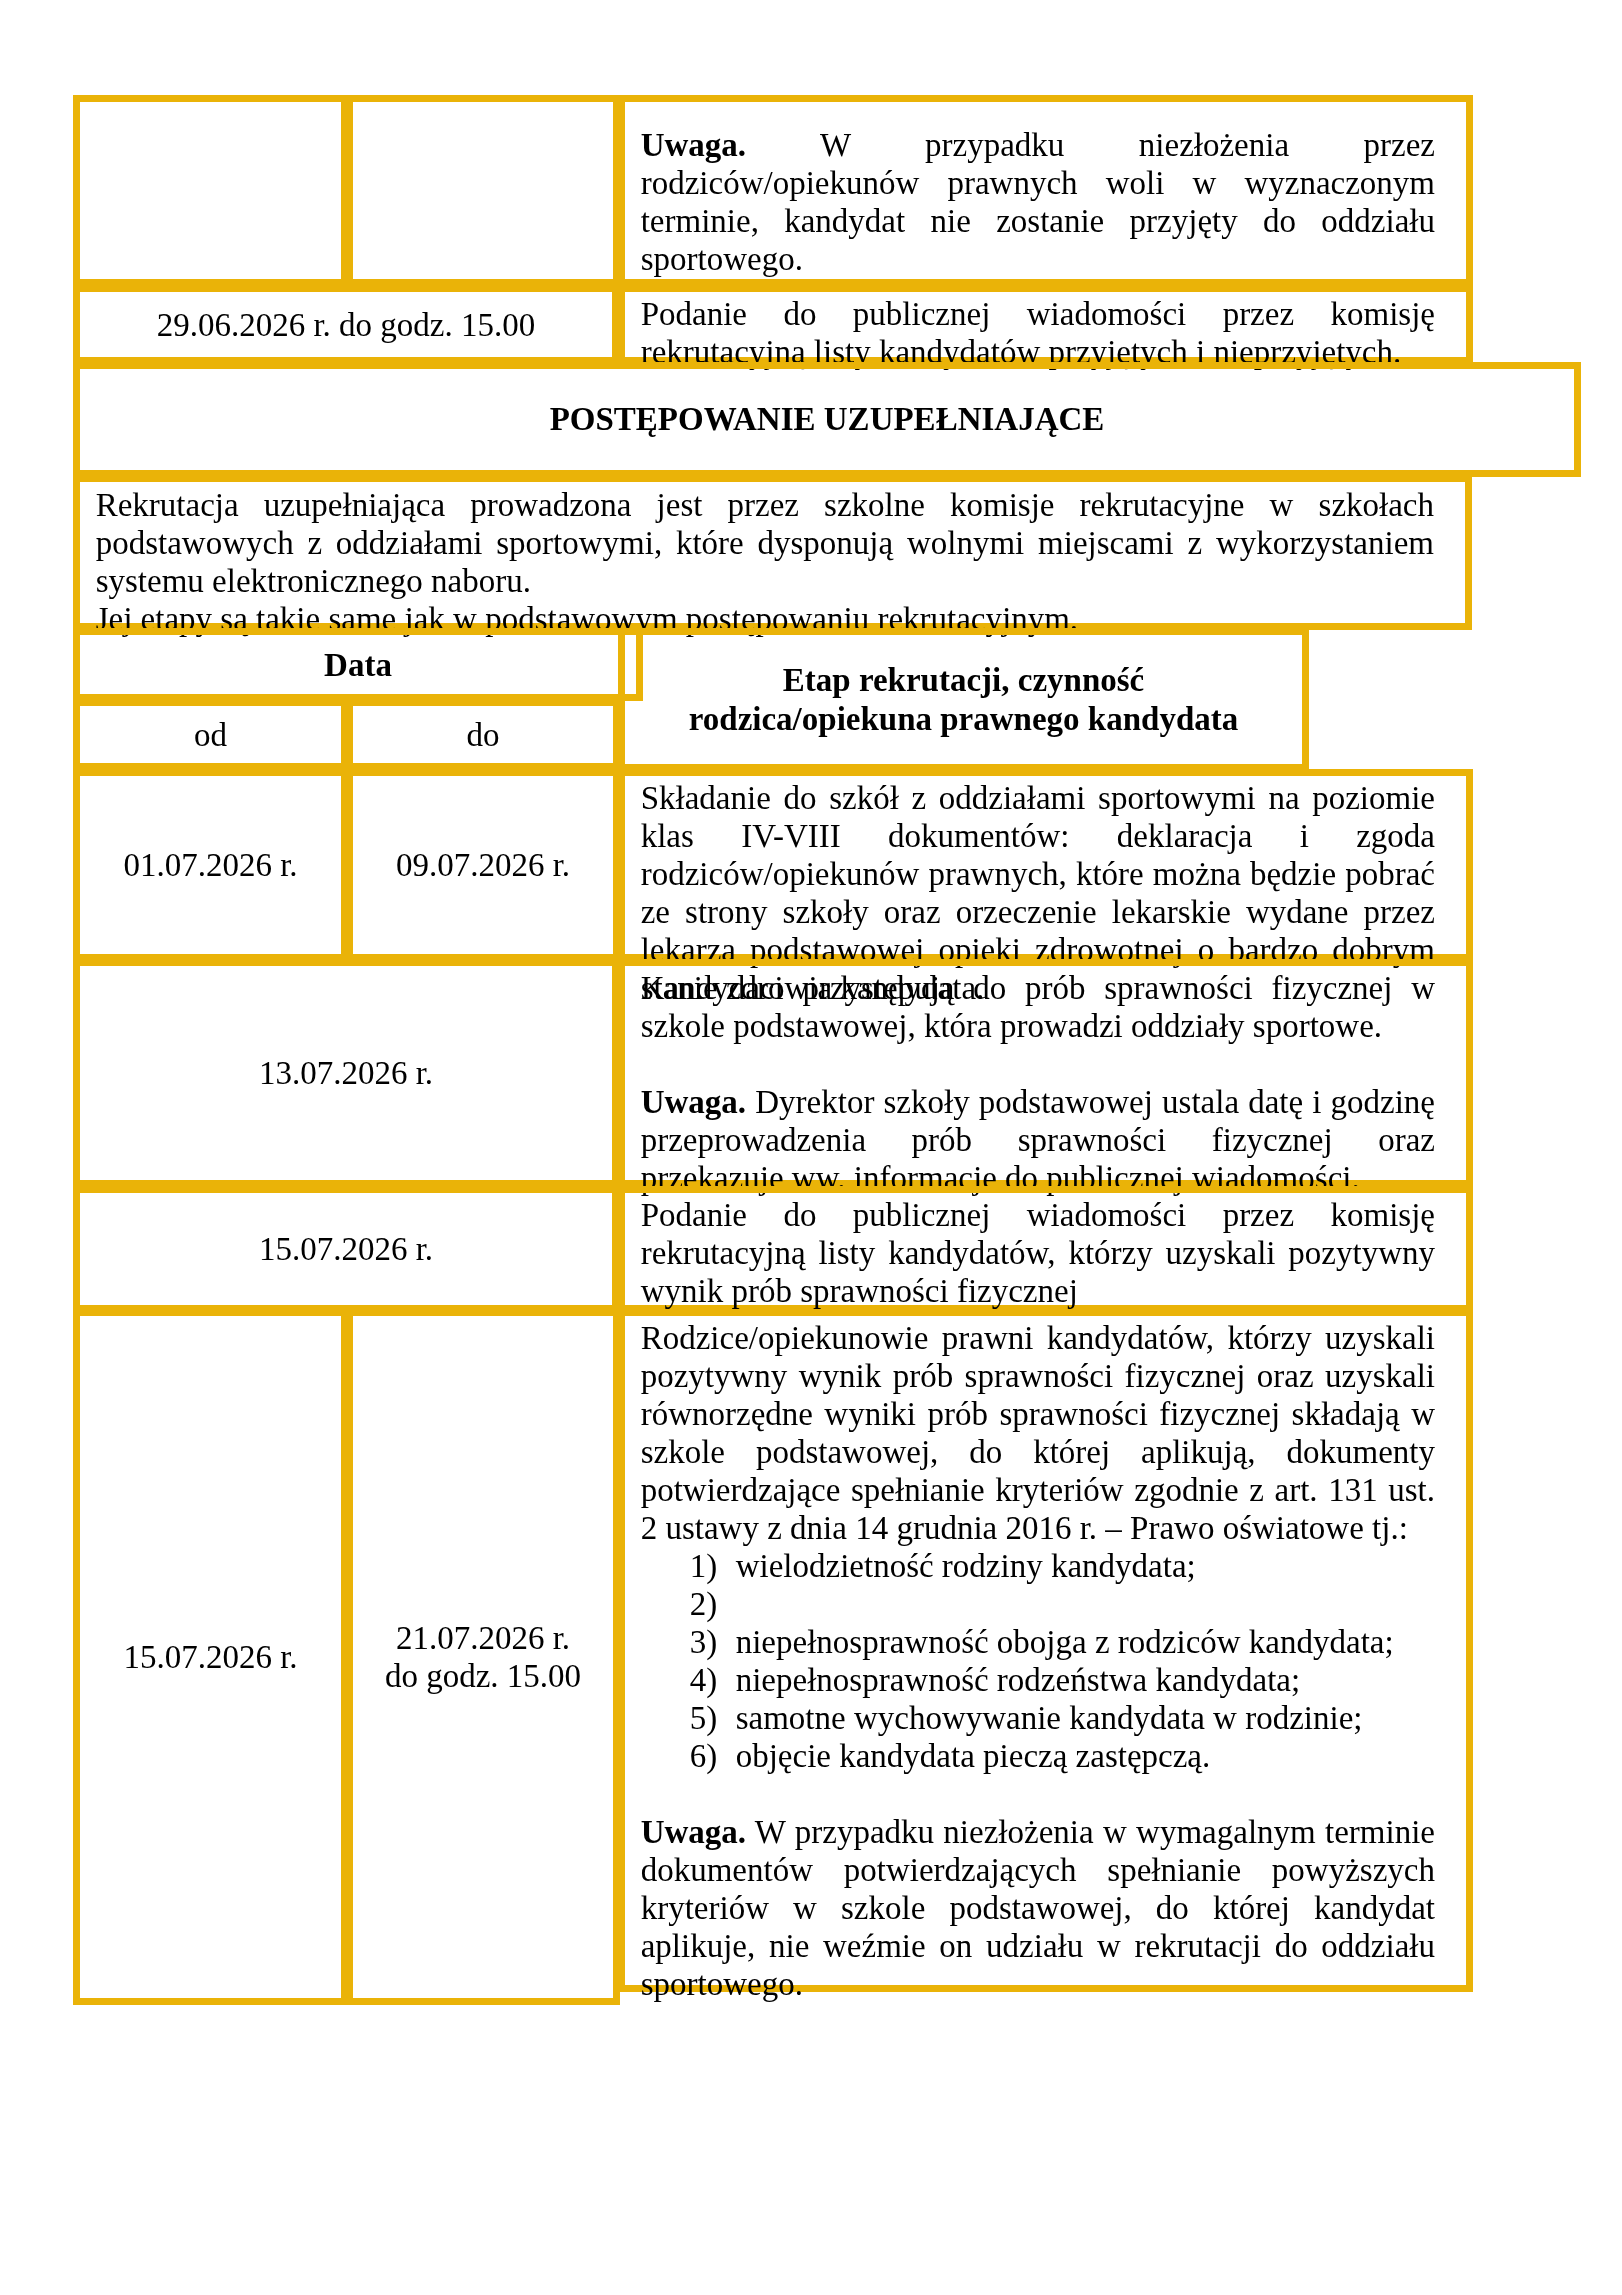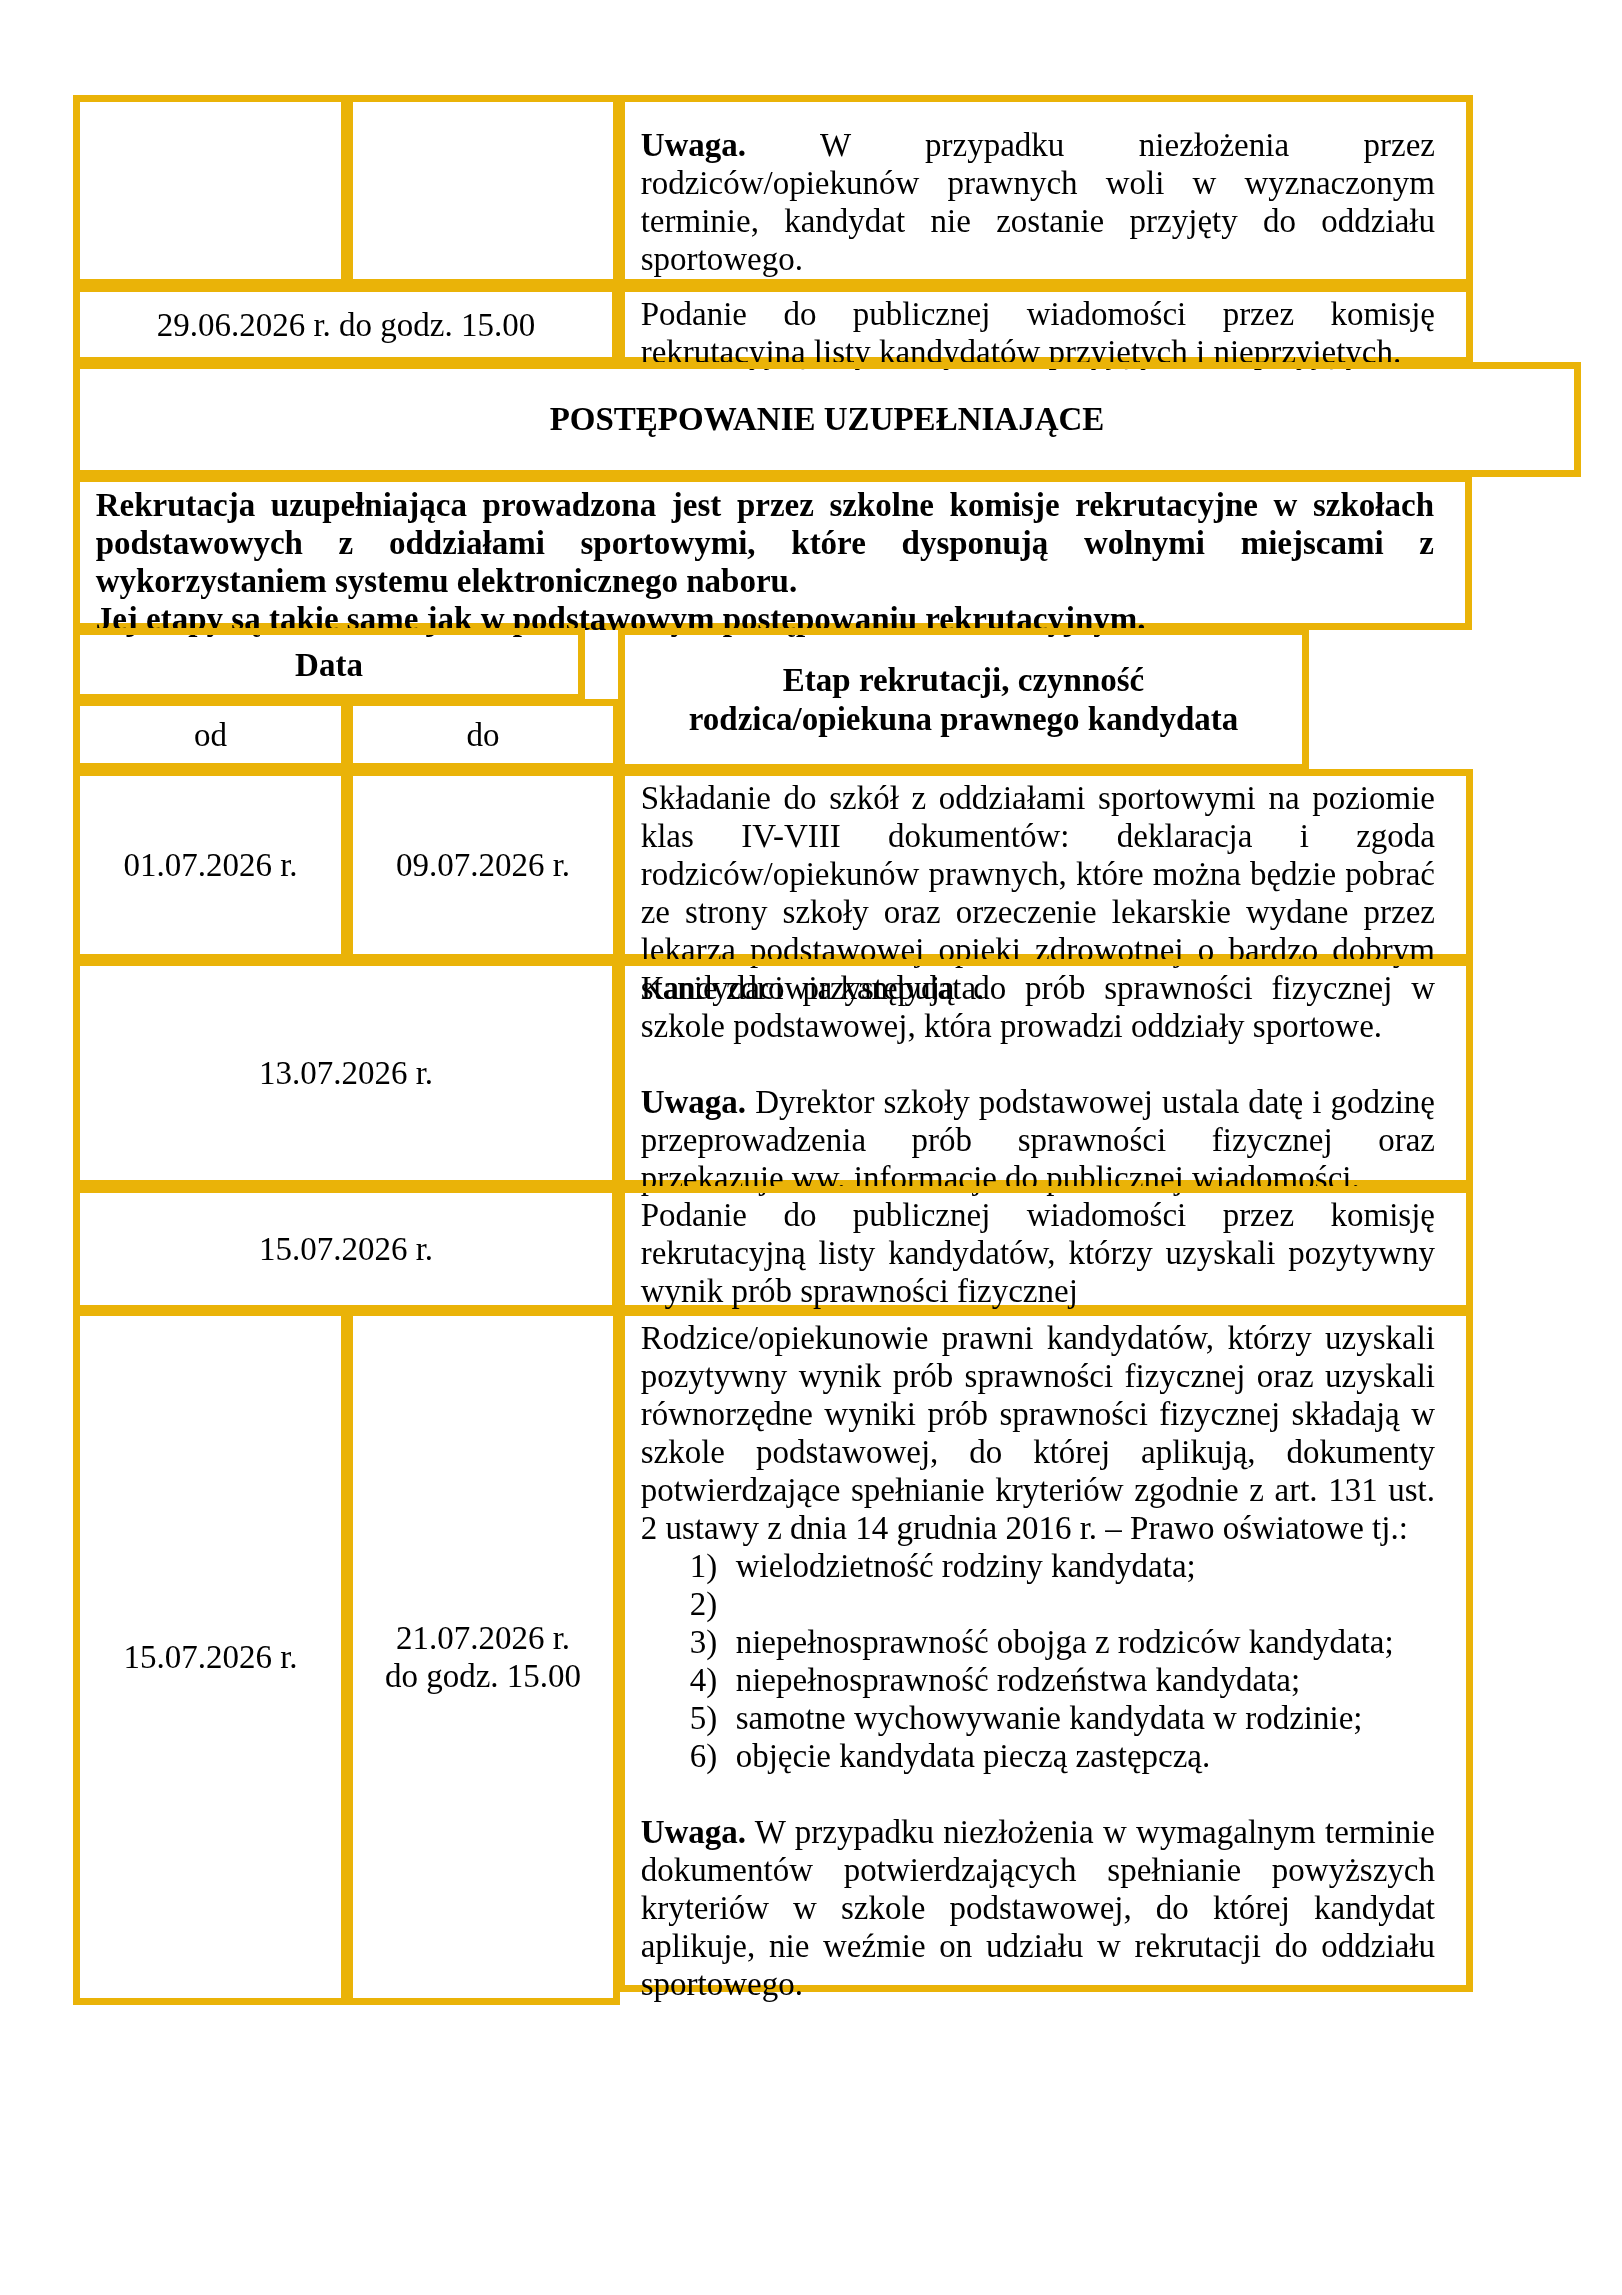--- a/index.html
+++ b/index.html
@@ -38,27 +38,27 @@
   </div>
   <div class="cell t" style="left:620px; top:287px; width:855px; height:79px;">
     <div class="just pad">Podanie do publicznej wiadomości przez komisję rekrutacyjną listy kandydatów przyjętych i nieprzyjętych.</div>
   </div>
 
   <div class="cell heading center" style="left:75px; top:364px; width:1508px; height:115px;">
     <span>POSTĘPOWANIE UZUPEŁNIAJĄCE</span>
   </div>
 
   <div class="cell t" style="left:75px; top:477px; width:1399px; height:155px;">
-    <div style="padding:3.9px 31px 0 15.7px;font-weight:bold;">
+    <div style="padding:3.9px 31px 0 15.7px;">
       <div class="just">Rekrutacja uzupełniająca prowadzona jest przez szkolne komisje rekrutacyjne w szkołach podstawowych z oddziałami sportowymi, które dysponują wolnymi miejscami z wykorzystaniem systemu elektronicznego naboru.</div>
       <div>Jej etapy są takie same jak w podstawowym postępowaniu rekrutacyjnym.</div>
     </div>
   </div>
 
-  <div class="cell t center b" style="left:75px; top:630px; width:512px; height:73px; align-items:flex-start; padding-top:10.5px;">
+  <div class="cell t center b" style="left:75px; top:630px; width:570px; height:73px; align-items:flex-start; padding-top:10.5px;">
     <span>Data</span>
   </div>
   <div class="cell t center" style="left:75px; top:701px; width:275px; height:71px;">
     <span>od</span>
   </div>
   <div class="cell t center" style="left:348px; top:701px; width:274px; height:71px;">
     <span>do</span>
   </div>
   <div class="cell t center b" style="left:620px; top:630px; width:691px; height:143px; padding:0 39px; line-height:39px;">
     <span>Etap rekrutacji, czynność rodzica/opiekuna prawnego kandydata</span>

